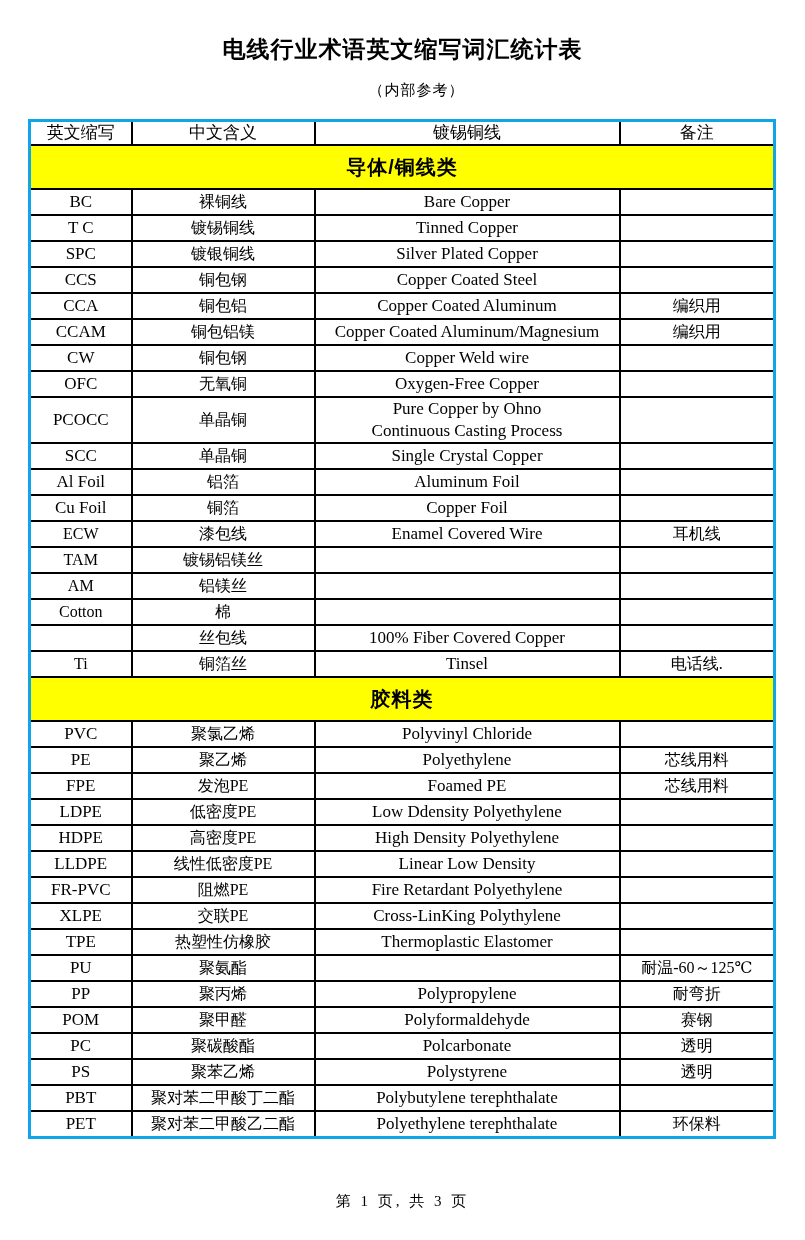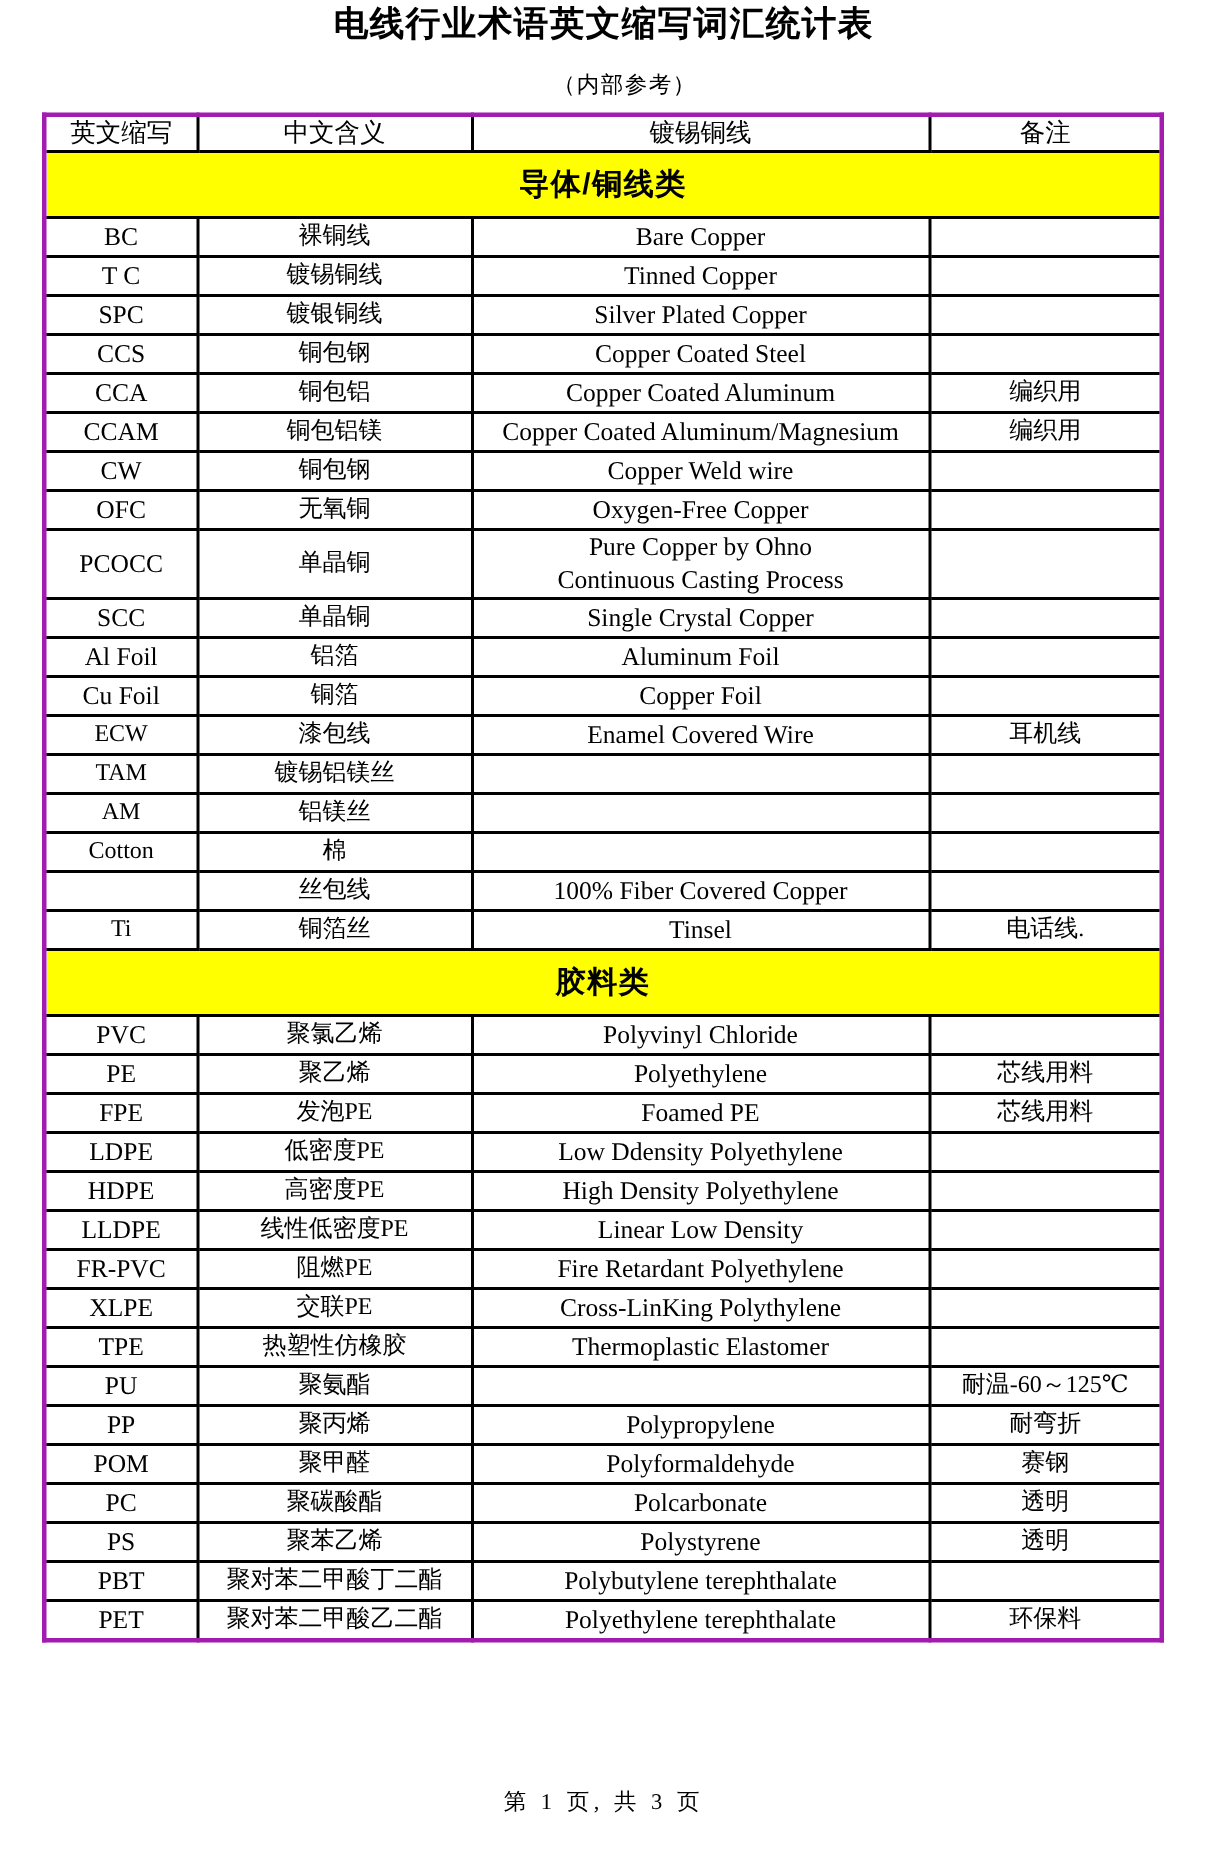--- a/index.html
+++ b/index.html
@@ -6,37 +6,38 @@
   html, body { background: #ffffff; }
   body {
     width: 805px; height: 1240px;
     font-family: "Liberation Serif", "DejaVu Serif", serif;
     color: #000;
     position: relative;
     overflow: hidden;
   }
   .doc-title {
     text-align: center;
+    margin-top: 34px;
     font-size: 23px;
     font-weight: bold;
     font-family: "Liberation Sans", "DejaVu Sans", sans-serif;
     letter-spacing: 1px;
   }
   .doc-subtitle {
     text-align: center;
     margin-top: 16px;
     font-size: 15px;
     letter-spacing: 1px;
     padding-left: 28px;
   }
   table.terms {
-    margin: 9px 0 0 28px;
+    margin: 19px 0 0 28px;
     width: 745px;
     border-collapse: collapse;
-    border: 3px solid #a21caf;
+    border: 3px solid #0ea5e9;
     table-layout: fixed;
   }
   col.c-abbr { width: 102px; }
   col.c-cn   { width: 183px; }
   col.c-en   { width: 305px; }
   col.c-note { width: 155px; }
   th, td {
     border: 2px solid #000;
     text-align: center;
     vertical-align: middle;

